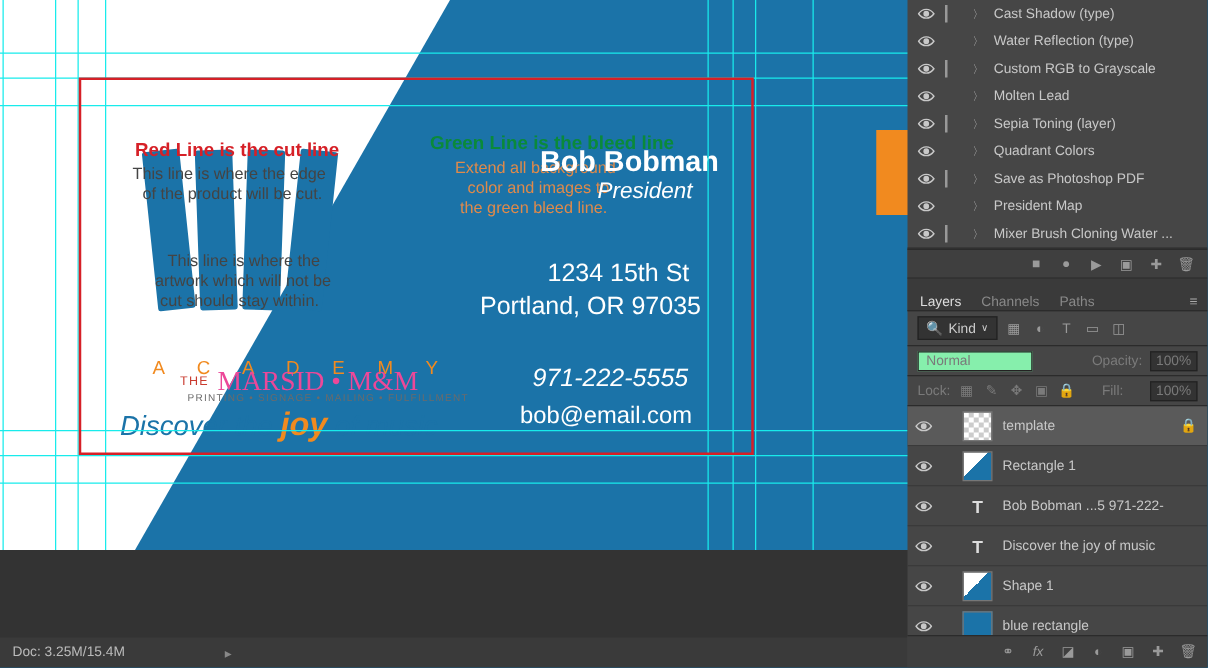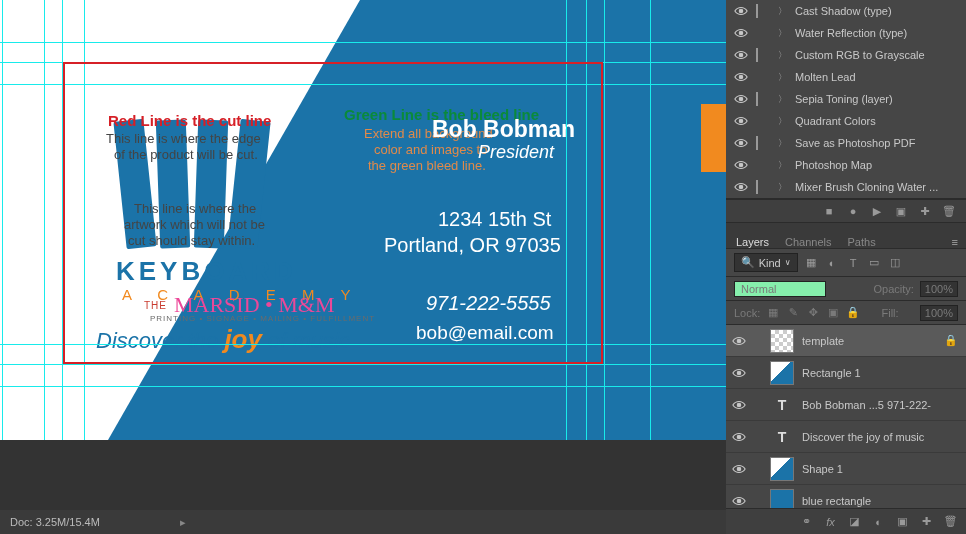--- a/index.html
+++ b/index.html
@@ -96,21 +96,20 @@
 
     <div class="txt red-body" style="left:134px;top:201px">This line is where the</div>
     <div class="txt red-body" style="left:124px;top:217px">artwork which will not be</div>
     <div class="txt red-body" style="left:128px;top:233px">cut should stay within.</div>
 
     <div class="txt grn-head" style="left:344px;top:106px">Green Line is the bleed line</div>
     <div class="txt grn-body" style="left:364px;top:126px">Extend all background</div>
     <div class="txt grn-body" style="left:374px;top:142px">color and images to</div>
     <div class="txt grn-body" style="left:368px;top:158px">the green bleed line.</div>
 
-    <div class="txt kbd" style="left:116px;top:256px">KEYBOARD</div>
     <div class="txt acad" style="left:122px;top:286px">A C A D E M Y</div>
     <div class="txt" style="left:144px;top:300px;color:#c93b2f;font-size:10px;letter-spacing:1px">THE </div>
     <div class="txt marsid" style="left:174px;top:292px">MARSID • M&amp;M</div>
     <div class="txt" style="left:150px;top:314px;color:#6b6b6b;font-size:8px;letter-spacing:1px">PRINTING  •  SIGNAGE  •  MAILING  •  FULFILLMENT</div>
     <div class="txt discover" style="left:96px;top:324px"><span>Discover the </span><em>joy</em><span> of music</span></div>
 
     <div class="txt name" style="left:432px;top:116px">Bob Bobman</div>
     <div class="txt pres" style="left:478px;top:142px">President</div>
     <div class="txt addr" style="left:438px;top:208px">1234 15th St</div>
     <div class="txt addr" style="left:384px;top:234px">Portland, OR 97035</div>
@@ -221,21 +220,21 @@
       </div>
       <div class="action-row">
         <span class="vis">
           <svg viewBox="0 0 16 10">
             <path d="M1 5c2-3 5-4 7-4s5 1 7 4c-2 3-5 4-7 4s-5-1-7-4z"></path>
             <circle cx="8" cy="5" r="2" fill="#c8c8c8"></circle>
           </svg>
         </span>
   <span style="width:14px"></span>
   <span class="chv">〉</span>
-  <span>Photoshop Map</span>
+  <span>President Map</span>
       </div>
       <div class="action-row">
         <span class="vis">
           <svg viewBox="0 0 16 10">
             <path d="M1 5c2-3 5-4 7-4s5 1 7 4c-2 3-5 4-7 4s-5-1-7-4z"></path>
             <circle cx="8" cy="5" r="2" fill="#c8c8c8"></circle>
           </svg>
         </span>
   <span style="width:14px"><span class="sq2"></span></span>
   <span class="chv">〉</span>

